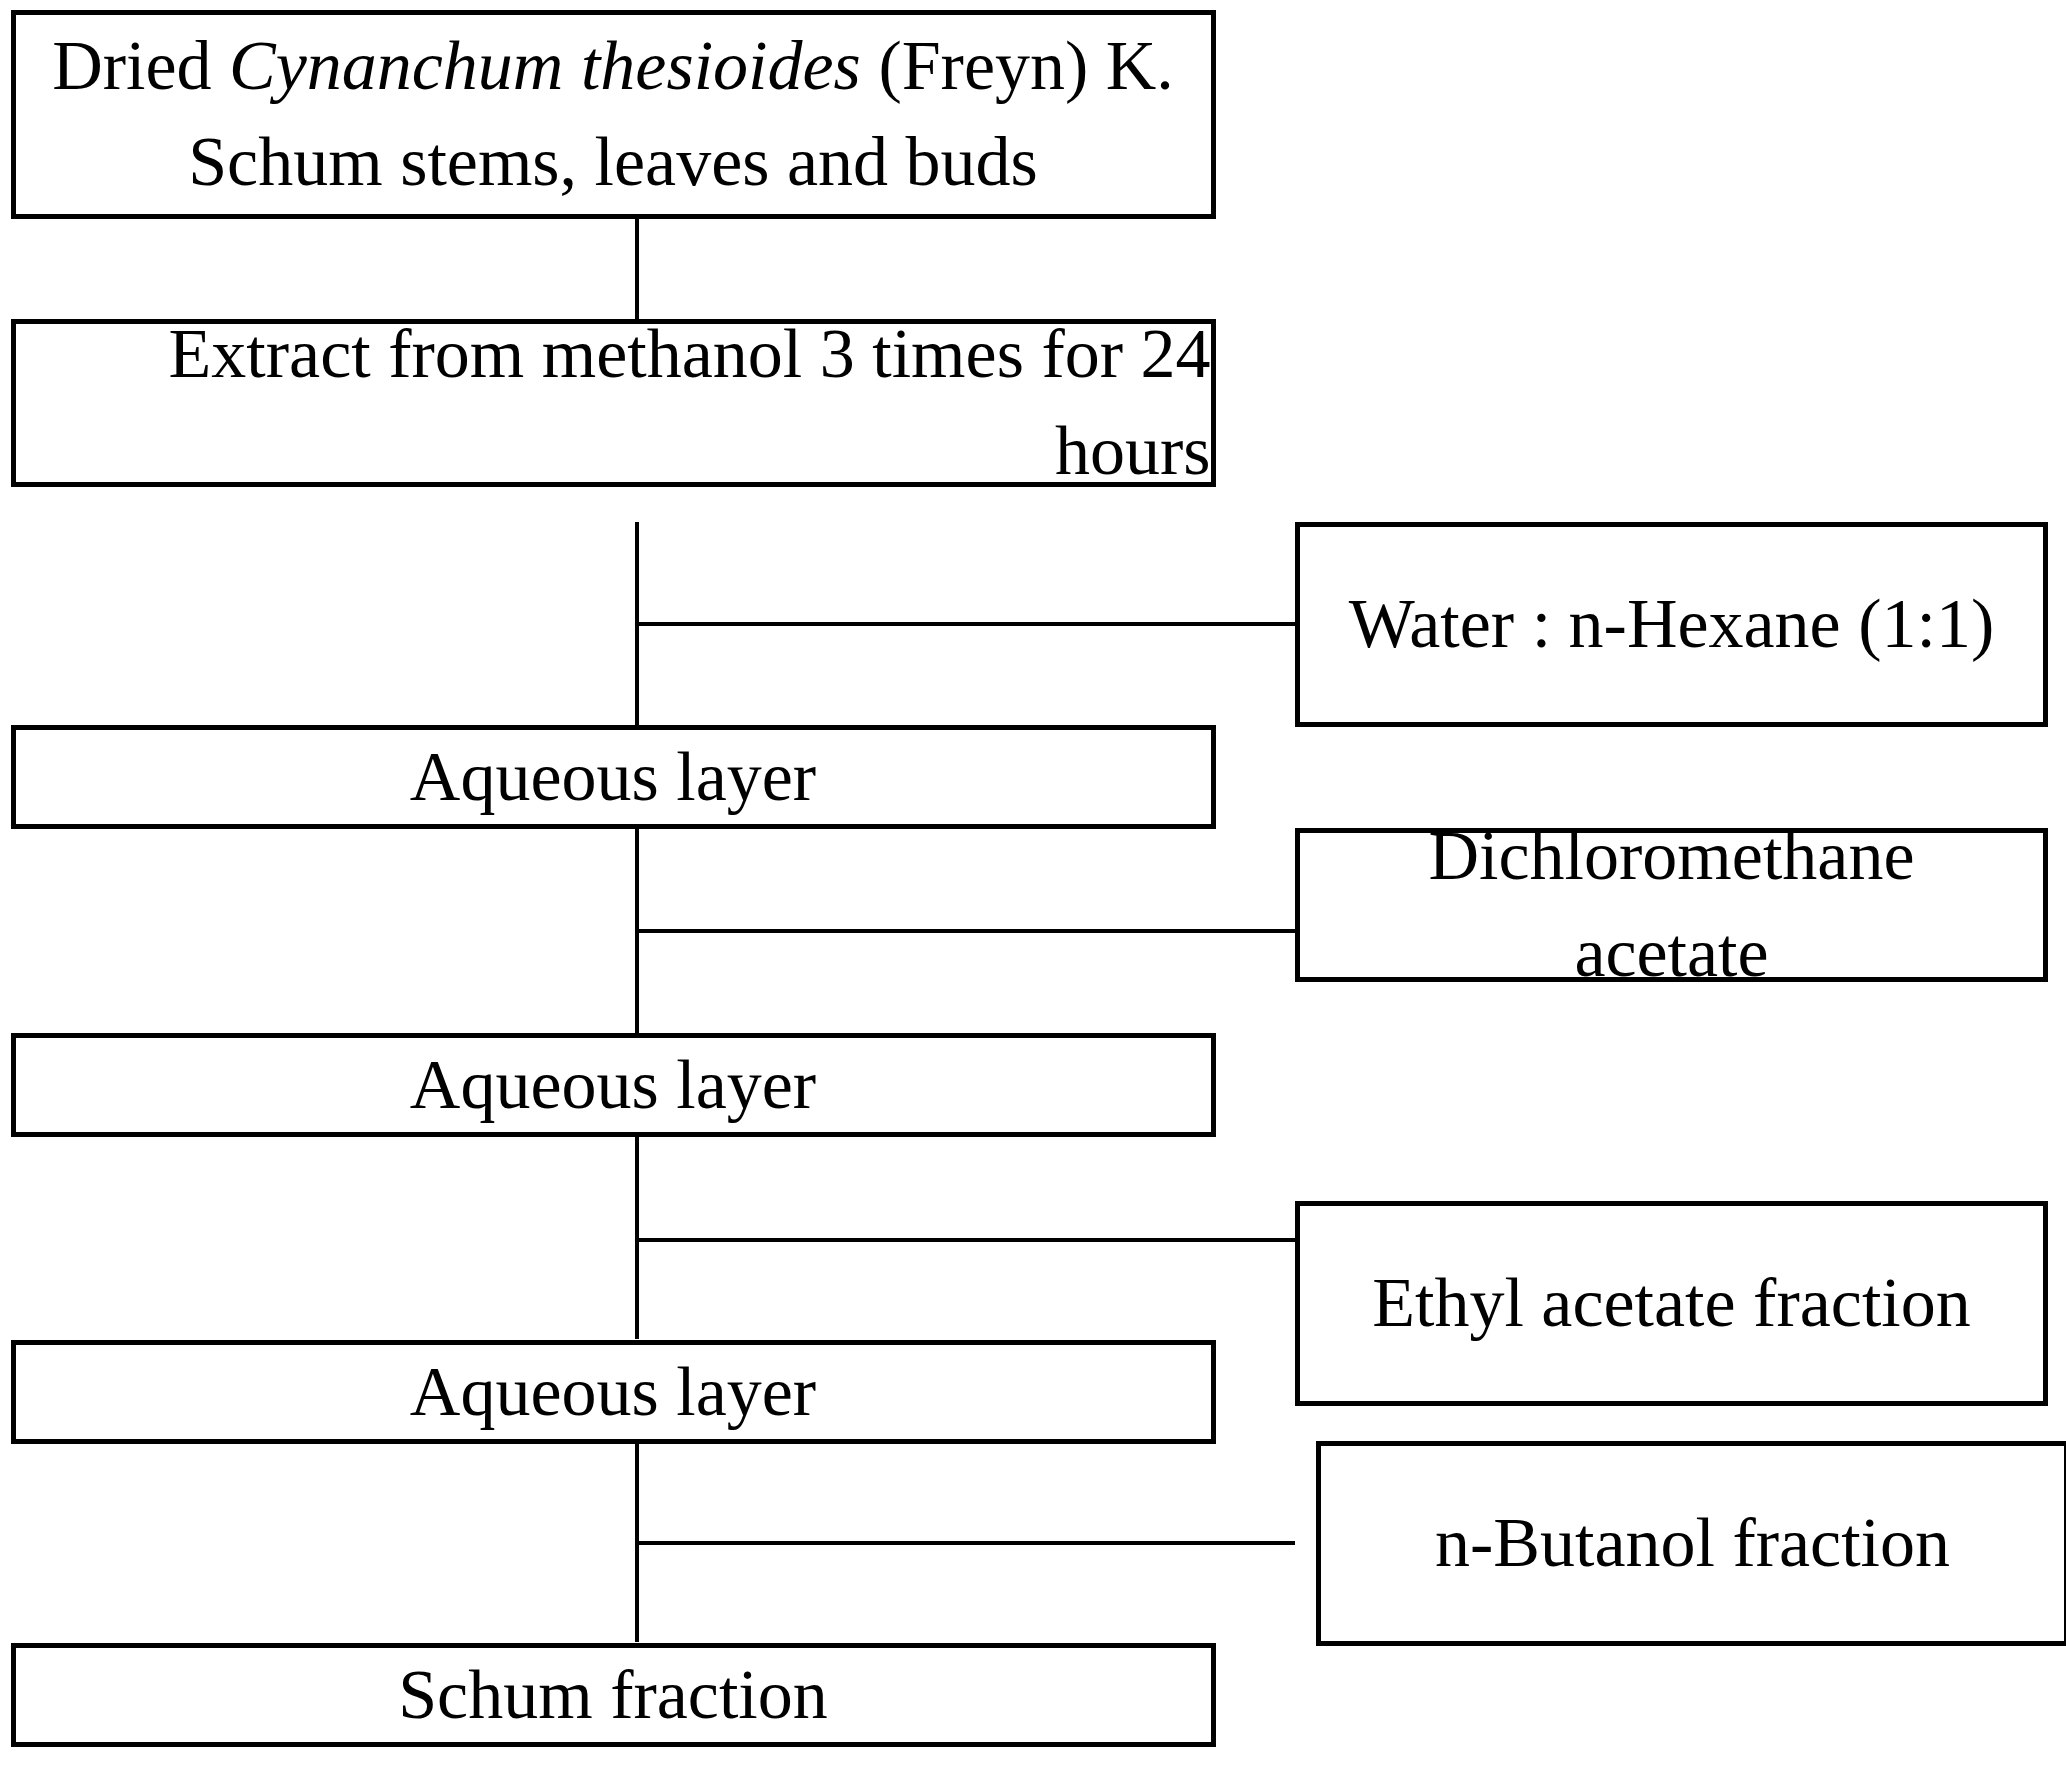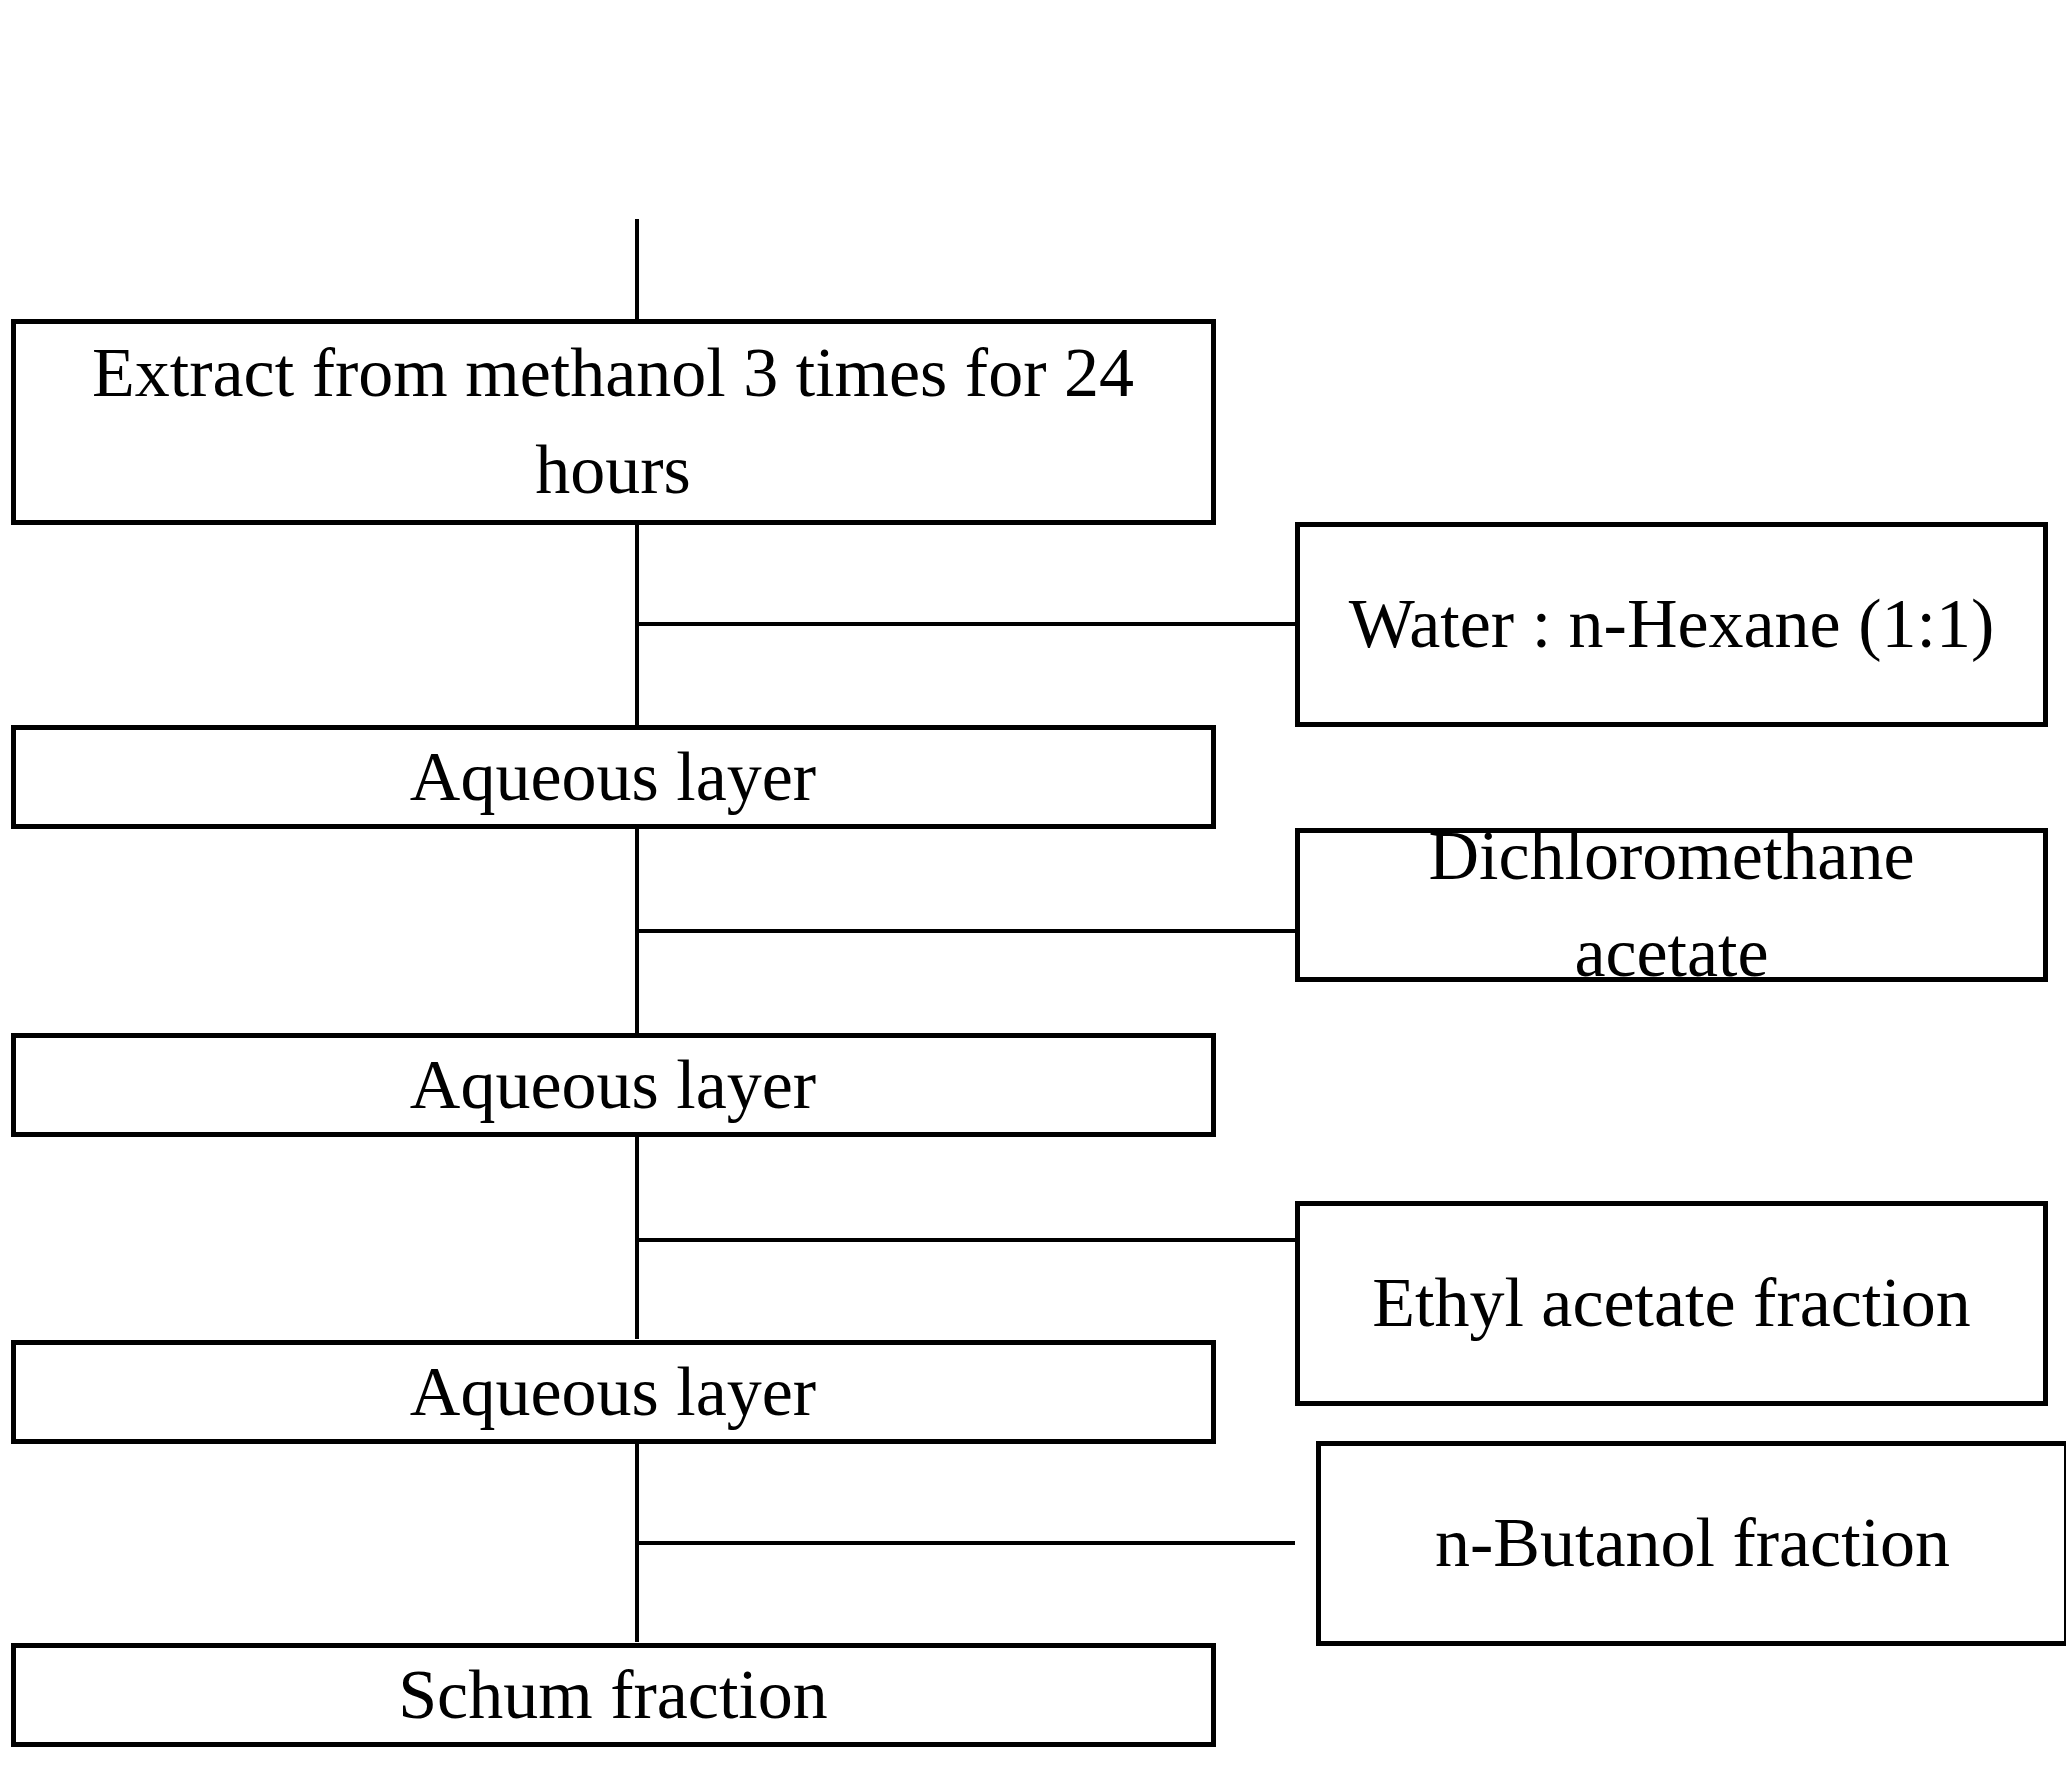--- a/index.html
+++ b/index.html
@@ -28,21 +28,21 @@
     font-size: 70px;
     line-height: 1.38;
     white-space: nowrap;
   }
   
   .node.wide   { left: 10.5px;   width: 1205px; }
   
   .node.right  { left: 1295px; width: 753px; }
 
   #box-source        { top: 9.8px;   height: 209px; }
-  #box-extract       { top: 319px;  height: 206px; }
+  #box-extract       { top: 319px;  height: 168px; align-items: flex-end; }
   #box-aqueous-1     { top: 725px; height: 104px; }
   #box-aqueous-2     { top: 1033px; height: 104px; }
   #box-aqueous-3     { top: 1340px; height: 104px; }
   #box-water-frac    { top: 1643px; height: 104px; }
 
   #box-hexane        { top: 522px;  height: 205px; }
   #box-dcm           { top: 828px; height: 154px; }
   #box-ethyl         { top: 1201px; height: 205px; }
   #box-butanol       { top: 1441px; height: 205px; margin-left: 21px; }
 
@@ -75,20 +75,24 @@
   <div class="line vline" id="spine-2"></div>
   <div class="line vline" id="spine-3"></div>
   <div class="line vline" id="spine-4"></div>
   <div class="line vline" id="spine-5"></div>
 
   <div class="line hline" id="branch-hexane"></div>
   <div class="line hline" id="branch-dcm"></div>
   <div class="line hline" id="branch-ethyl"></div>
   <div class="line hline" id="branch-butanol"></div>
 
+  <div class="node wide" id="box-source">
+    <span class="tline"><span>Dried </span><span class="species">Cynanchum thesioides</span><span> (Freyn) K.</span></span>
+    <span class="tline">Schum stems, leaves and buds</span>
+  </div>
 
   <div class="node wide" id="box-extract">
     <span class="tline">Extract from methanol 3 times for 24</span>
     <span class="tline">hours</span>
   </div>
 
   <div class="node wide" id="box-aqueous-1">
     <span class="tline">Aqueous layer</span>
   </div>
 

